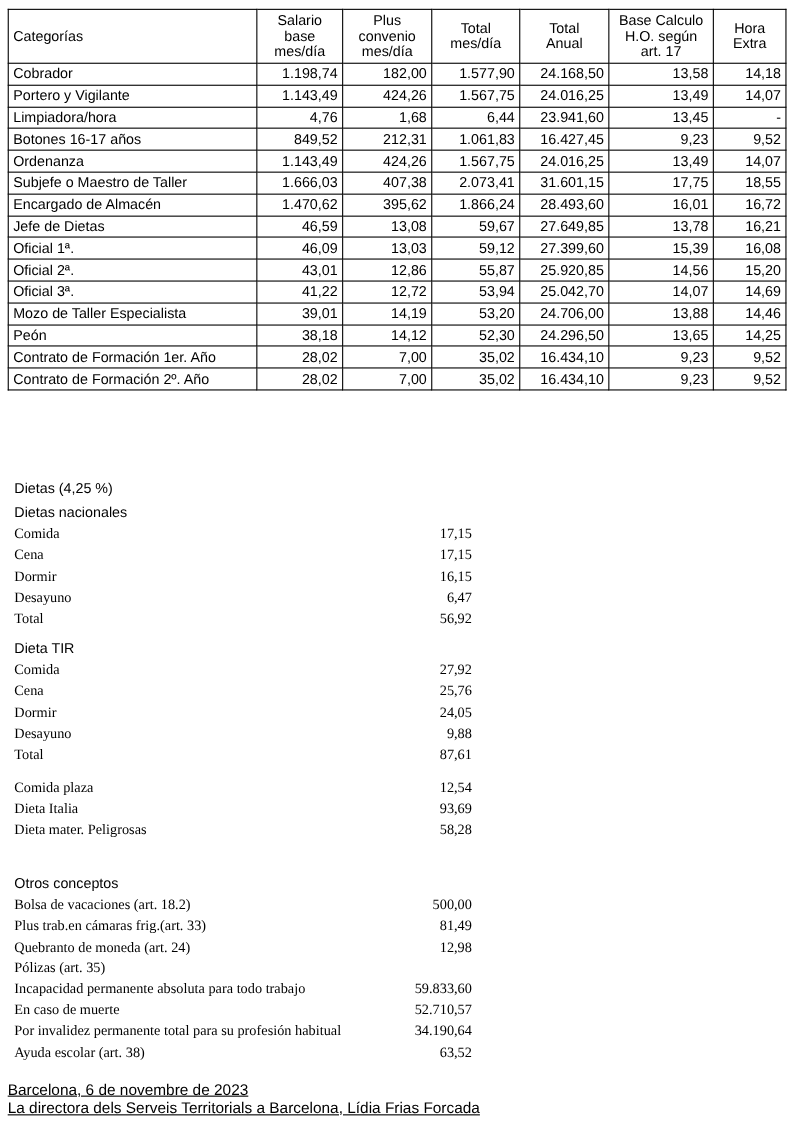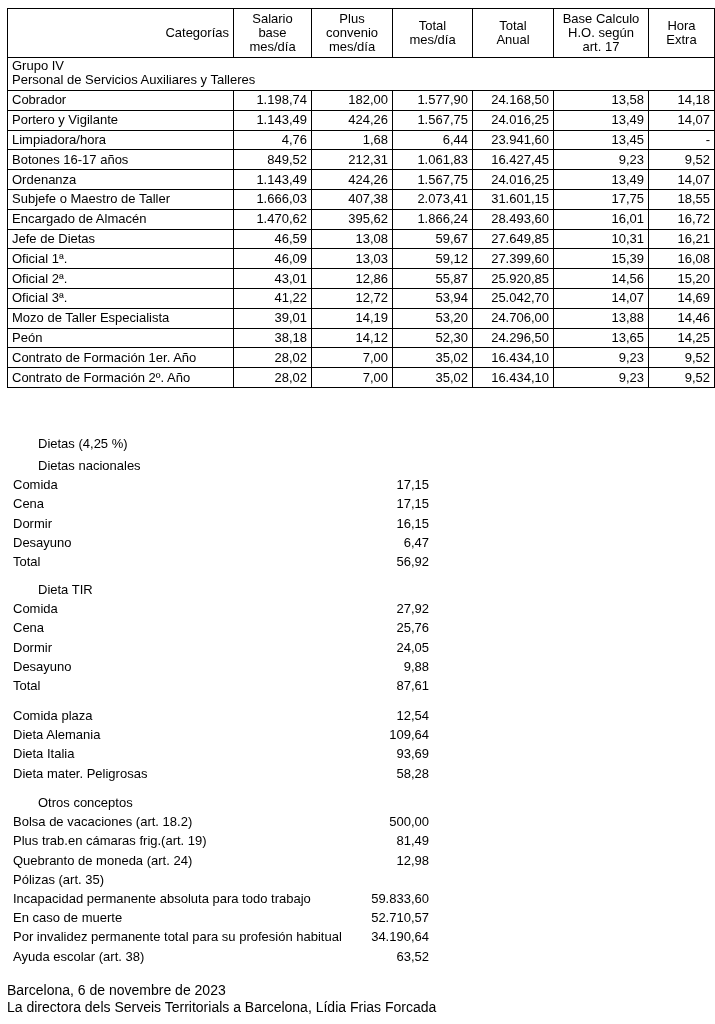--- a/index.html
+++ b/index.html
@@ -10,38 +10,38 @@
   table.sal {
     position: absolute; left: 7px; top: 8px;
     border-collapse: collapse; table-layout: fixed;
     width: 708px;
   }
   table.sal th, table.sal td {
     border: 1px solid #000; padding: 0 4px; line-height: 14px;
     font-weight: normal; font-size: 13px;
   }
   table.sal th { height: 48px; vertical-align: middle; }
-  table.sal th.cat { text-align: right; }
+  table.sal th.cat { text-align: left; }
   table.sal td { height: 18.8px; white-space: nowrap; }
   table.sal td.num { text-align: right; }
   table.sal td.group { height: 31px; vertical-align: top; padding-top: 1px; line-height: 14px; }
   col.c0 { width: 226px; } col.c1 { width: 78px; } col.c2 { width: 81px; }
   col.c3 { width: 80px; } col.c4 { width: 81px; } col.c5 { width: 95px; } col.c6 { width: 66px; }
 
   .list { position: absolute; left: 13px; width: 440px; }
-  .list .row { position: relative; height: 19.2px; line-height: 19px; }
+  .list .row { position: relative; height: 19.2px; line-height: 19px; font-family: Liberation Serif, serif; }
   .list .row .lbl { position: absolute; left: 0; }
   .list .row .val { position: absolute; right: 24px; text-align: left; }
-  .heading { height: 19.2px; line-height: 19px; margin-left: 25px; }
+  .heading { height: 19.2px; line-height: 19px; }
   #dietas-title { position: absolute; left: 13px; top: 434px; }
   #nac { top: 456px; }
   #tir { top: 580px; }
   #extra { top: 706px; }
   #otros { top: 793px; }
-  .footer { position: absolute; left: 7px; top: 982px; font-size: 14px; line-height: 17px; }
+  .footer { position: absolute; left: 7px; top: 982px; font-size: 14px; line-height: 17px; text-decoration: underline; }
 </style>
 </head>
 <body>
 
 <table class="sal">
   <colgroup>
     <col class="c0">
       <col class="c1">
       <col class="c2">
       <col class="c3">
@@ -75,26 +75,20 @@
         <span>H.O. según</span><br>
         <span>art. 17</span>
       </th>
       <th>
         <span>Hora</span><br>
         <span>Extra</span>
       </th>
     </tr>
   </thead>
   <tbody id="tbody">
-    <tr>
-      <td class="group" colspan="7">
-        <span>Grupo IV</span><br>
-        <span>Personal de Servicios Auxiliares y Talleres</span>
-      </td>
-    </tr>
   <tr>
         <td>Cobrador</td>
         <td class="num">1.198,74</td>
         <td class="num">182,00</td>
         <td class="num">1.577,90</td>
         <td class="num">24.168,50</td>
         <td class="num">13,58</td>
         <td class="num">14,18</td>
       </tr>
       <tr>
@@ -150,21 +144,21 @@
         <td class="num">28.493,60</td>
         <td class="num">16,01</td>
         <td class="num">16,72</td>
       </tr>
       <tr>
         <td>Jefe de Dietas</td>
         <td class="num">46,59</td>
         <td class="num">13,08</td>
         <td class="num">59,67</td>
         <td class="num">27.649,85</td>
-        <td class="num">10,31</td>
+        <td class="num">13,78</td>
         <td class="num">16,21</td>
       </tr>
       <tr>
         <td>Oficial 1ª.</td>
         <td class="num">46,09</td>
         <td class="num">13,03</td>
         <td class="num">59,12</td>
         <td class="num">27.399,60</td>
         <td class="num">15,39</td>
         <td class="num">16,08</td>
@@ -275,41 +269,37 @@
       <span class="val">87,61</span>
     </div>
   </div>
 
 <div class="list" id="extra">
     <div class="row">
       <span class="lbl">Comida plaza</span>
       <span class="val">12,54</span>
     </div>
     <div class="row">
-      <span class="lbl">Dieta Alemania</span>
-      <span class="val">109,64</span>
-    </div>
-    <div class="row">
       <span class="lbl">Dieta Italia</span>
       <span class="val">93,69</span>
     </div>
     <div class="row">
       <span class="lbl">Dieta mater. Peligrosas</span>
       <span class="val">58,28</span>
     </div>
   </div>
 
 <div class="list" id="otros">
   <div class="heading">Otros conceptos</div>
 <div class="row">
       <span class="lbl">Bolsa de vacaciones  (art. 18.2)</span>
       <span class="val">500,00</span>
     </div>
     <div class="row">
-      <span class="lbl">Plus trab.en cámaras frig.(art. 19)</span>
+      <span class="lbl">Plus trab.en cámaras frig.(art. 33)</span>
       <span class="val">81,49</span>
     </div>
     <div class="row">
       <span class="lbl">Quebranto de moneda  (art. 24)</span>
       <span class="val">12,98</span>
     </div>
     <div class="row">
       <span class="lbl">Pólizas  (art. 35)</span>
       <span class="val"></span>
     </div>

